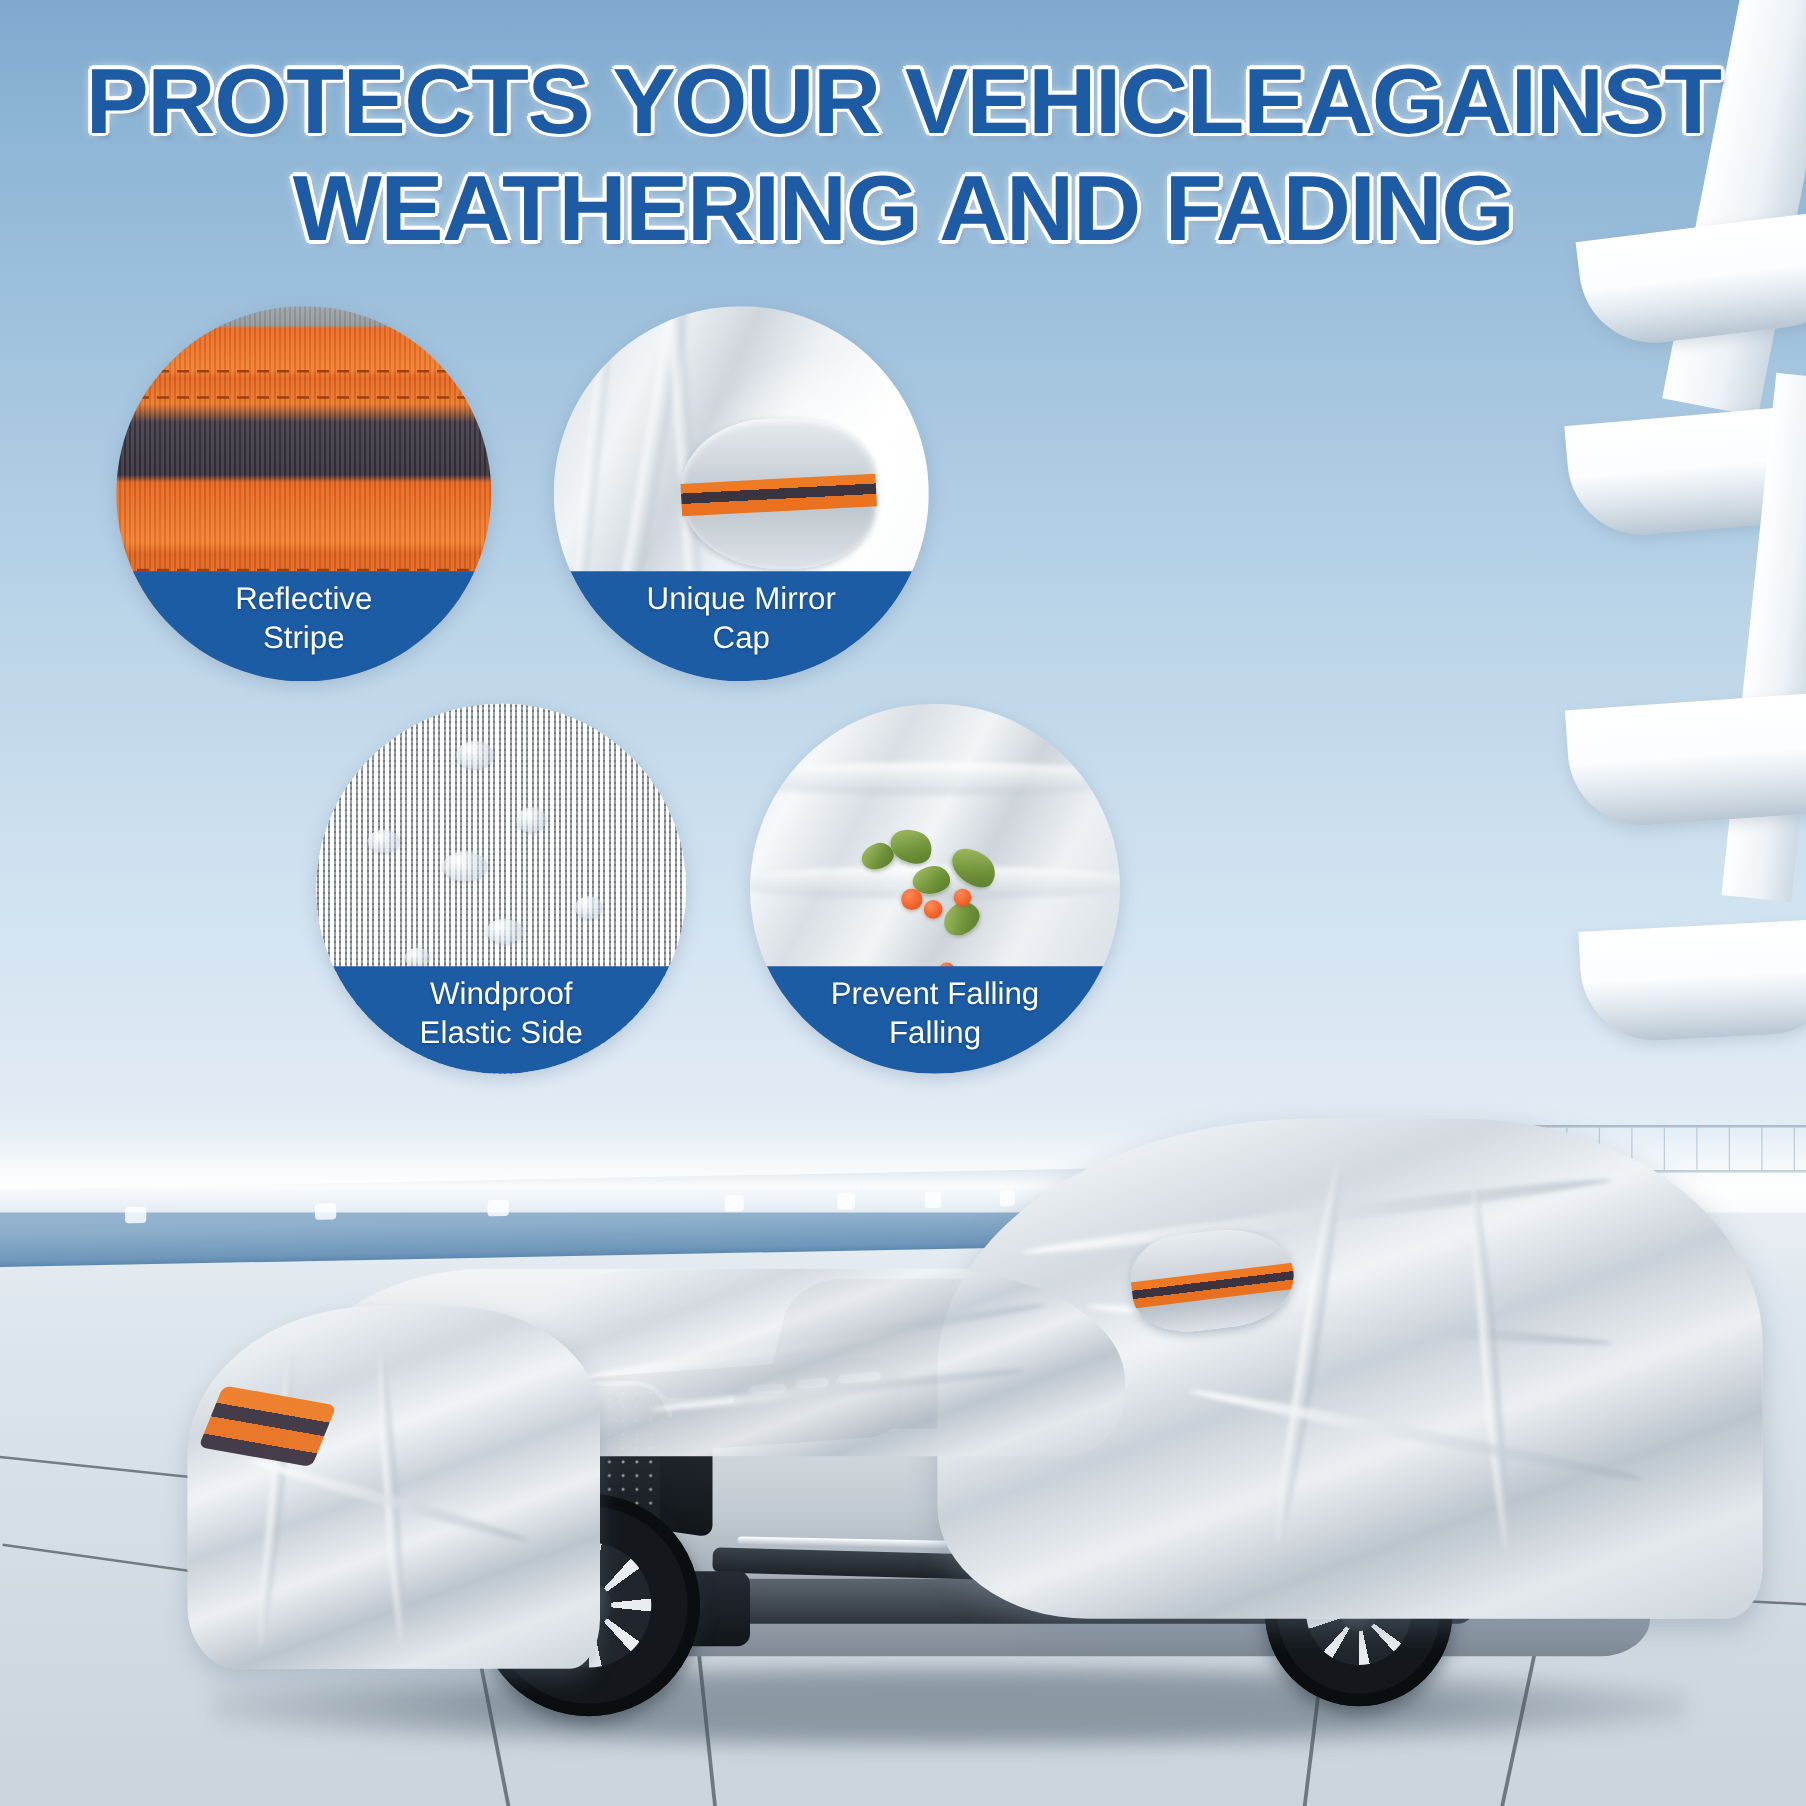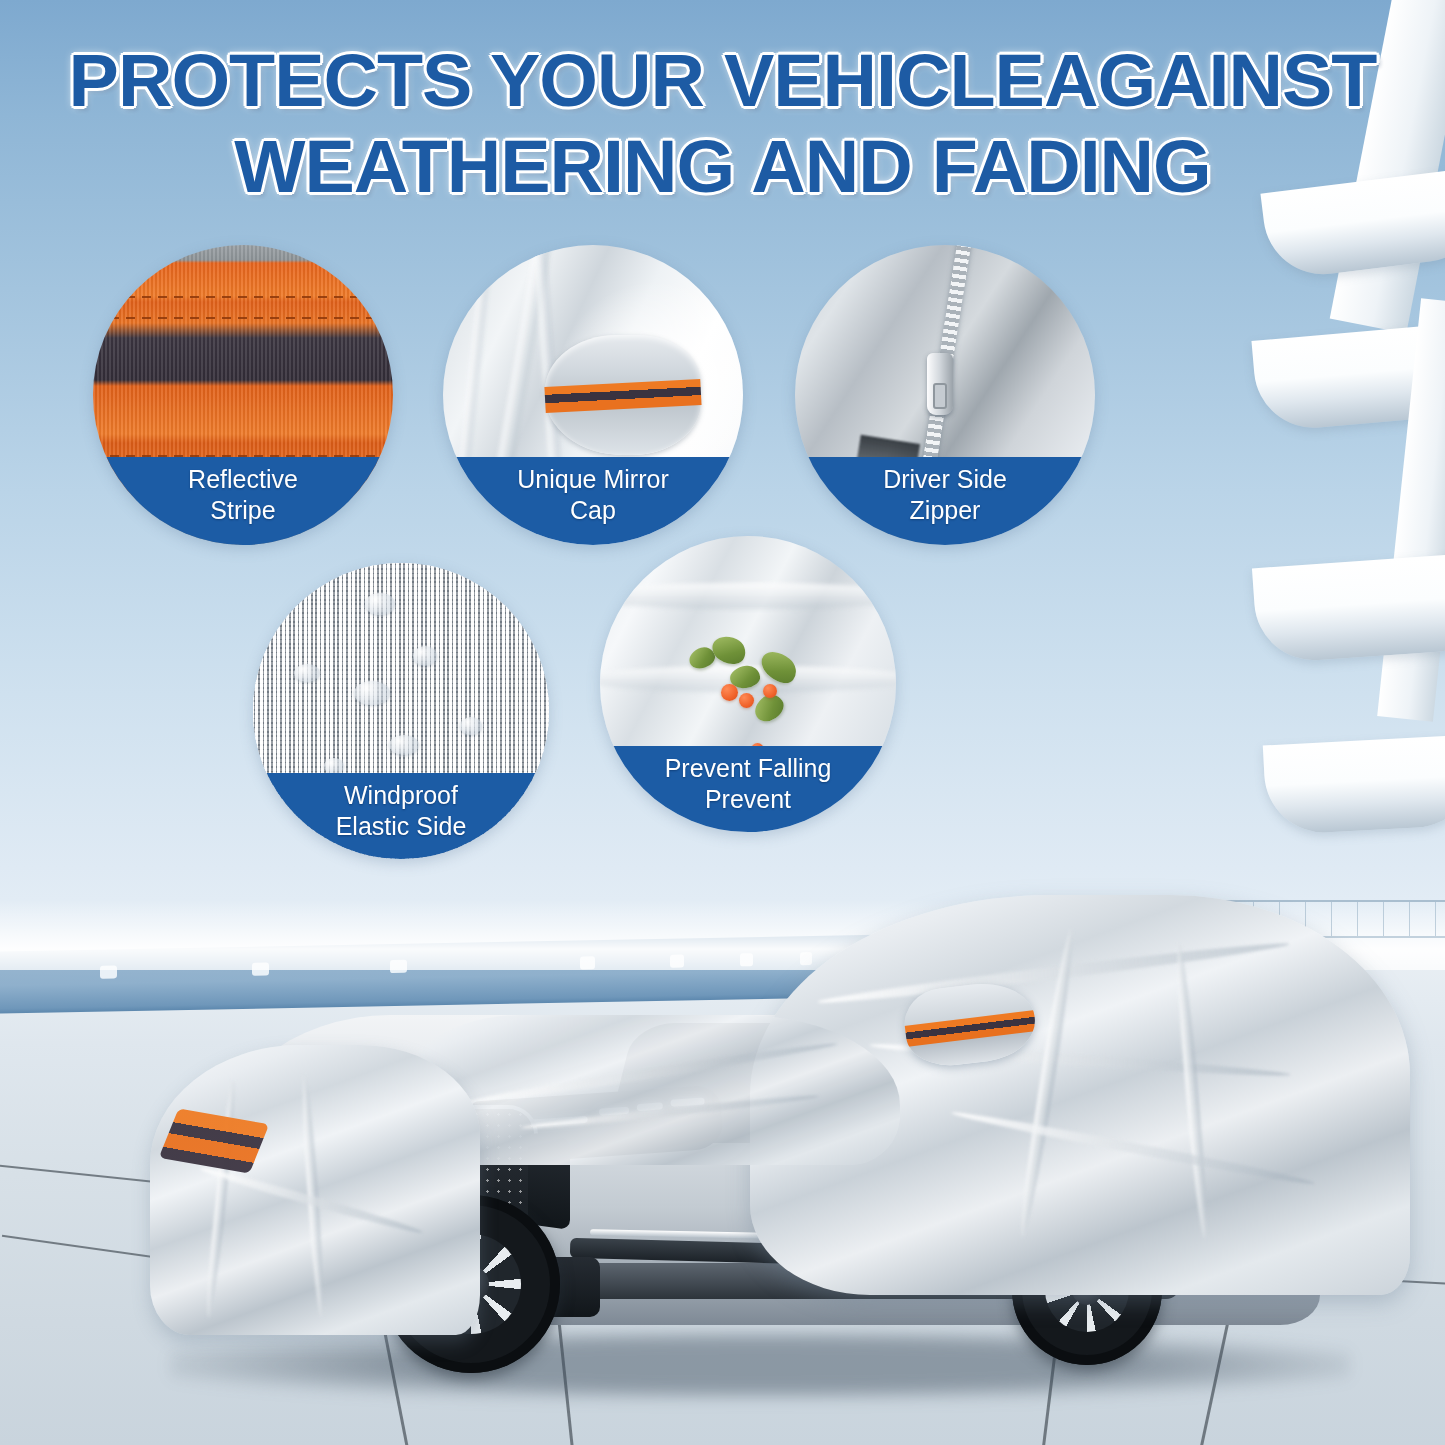--- a/index.html
+++ b/index.html
@@ -553,68 +553,57 @@
       <div class="pocket">
         <div class="stripe"></div>
       </div>
     </div>
     <div class="band" style="height:88px;">
       <span>Unique Mirror</span>
       <span>Cap</span>
     </div>
   </div>
 
-  <div class="feature" style="left:795px; top:245px; width:300px; height:300px;">
-    <div class="photo tex-zipper">
-      <div class="gap"></div>
-      <div class="teeth"></div>
-      <div class="slider"></div>
-    </div>
-    <div class="band" style="height:88px;">
-      <span>Driver Side</span>
-      <span>Zipper</span>
-    </div>
-  </div>
 
 
   <div class="feature" style="left:253px; top:563px; width:296px; height:296px;">
     <div class="photo tex-windproof">
       <div class="mesh"></div>
       <div class="drop" style="left:38%; top:10%; width:30px; height:22px;"></div>
       <div class="drop" style="left:54%; top:28%; width:24px; height:20px;"></div>
       <div class="drop" style="left:34%; top:40%; width:36px; height:24px;"></div>
       <div class="drop" style="left:14%; top:34%; width:26px; height:18px;"></div>
       <div class="drop" style="left:46%; top:58%; width:30px; height:20px;"></div>
       <div class="drop" style="left:70%; top:52%; width:22px; height:18px;"></div>
       <div class="drop" style="left:24%; top:66%; width:20px; height:16px;"></div>
     </div>
     <div class="band" style="height:86px;">
       <span>Windproof</span>
       <span>Elastic Side</span>
     </div>
   </div>
 
-  <div class="feature" style="left:600px; top:536px; width:296px; height:296px;">
+  <div class="feature" style="left:600px; top:563px; width:296px; height:296px;">
     <div class="photo tex-leaves">
       <div class="wave" style="top:16%;"></div>
       <div class="wave" style="top:44%;"></div>
       <div class="wave" style="top:72%;"></div>
       <div class="leaf" style="left:30%; top:38%; width:26px; height:20px; transform:rotate(-18deg);"></div>
       <div class="leaf" style="left:38%; top:34%; width:34px; height:26px; transform:rotate(24deg);"></div>
       <div class="leaf" style="left:44%; top:44%; width:30px; height:22px; transform:rotate(-6deg);"></div>
       <div class="leaf" style="left:54%; top:40%; width:38px; height:26px; transform:rotate(38deg);"></div>
       <div class="leaf" style="left:52%; top:54%; width:30px; height:24px; transform:rotate(-34deg);"></div>
       <div class="berry" style="left:41%; top:50%; width:17px; height:17px;"></div>
       <div class="berry" style="left:47%; top:53%; width:15px; height:15px;"></div>
       <div class="berry" style="left:55%; top:50%; width:14px; height:14px;"></div>
       <div class="berry" style="left:51%; top:70%; width:13px; height:13px;"></div>
     </div>
     <div class="band" style="height:86px;">
       <span>Prevent Falling</span>
-      <span>Prevent</span>
+      <span>Falling</span>
     </div>
   </div>
 
 
   <div class="car-shadow"></div>
 
   <div class="car-wrap">
 
     <div class="car-body"></div>
 

